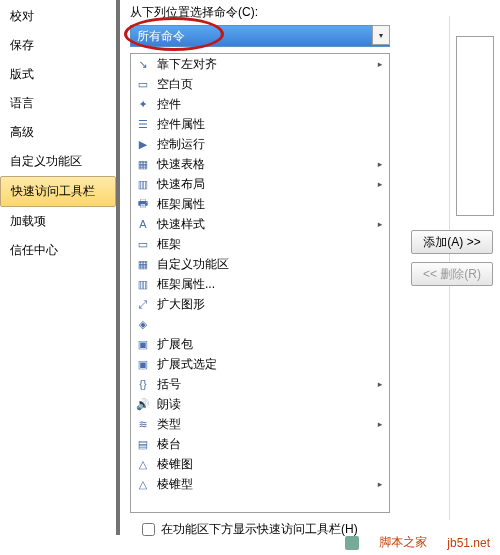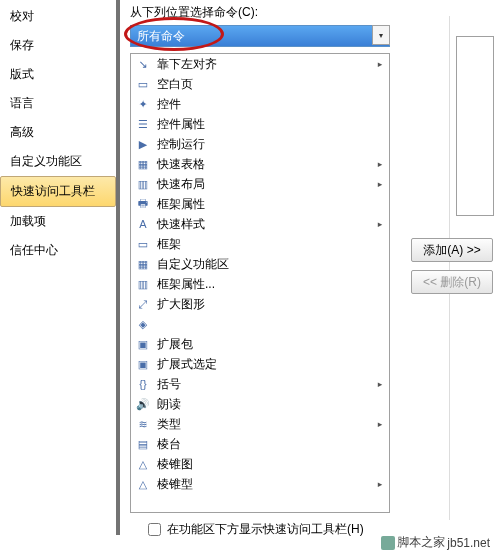--- a/index.html
+++ b/index.html
@@ -11,28 +11,28 @@
   .main { flex: 1; padding: 4px 22px 4px 10px; position: relative; }
   .prompt { margin-bottom: 4px; }
   .dropdown-wrap { position: relative; width: 260px; height: 22px; margin-bottom: 6px; }
   .dropdown { width: 100%; height: 22px; background: linear-gradient(#5aa7f0,#3a7fd6); color: #fff; border: 1px solid #5a91c8; display: flex; align-items: center; padding: 0 20px 0 6px; position: relative; }
   .dropdown-arrow { position: absolute; right: 0; top: 0; width: 18px; height: 20px; background: #f5f5f5; border: 1px solid #a0a0a0; display: flex; align-items: center; justify-content: center; font-size: 8px; color: #333; }
   .annot { position: absolute; left: -6px; top: -8px; width: 100px; height: 34px; border: 3px solid #c21818; border-radius: 50%; pointer-events: none; }
   .listbox { width: 260px; height: 460px; border: 1px solid #a0a0a0; background: #fff; overflow: hidden; }
   .list-row { height: 20px; display: flex; align-items: center; padding: 0 4px; gap: 6px; white-space: nowrap; }
   .icon { width: 16px; height: 16px; flex: 0 0 16px; display: flex; align-items: center; justify-content: center; font-size: 11px; color: #4a6ea9; }
   .expand { width: 10px; text-align: center; font-size: 9px; color: #555; margin-left: auto; }
-  .right-panel { position: absolute; right: 6px; top: 238px; width: 84px; display: flex; flex-direction: column; gap: 8px; align-items: center; }
+  .right-panel { position: absolute; right: 6px; top: 230px; width: 84px; display: flex; flex-direction: column; gap: 8px; align-items: center; }
   .btn { width: 82px; height: 24px; border: 1px solid #a0a0a0; background: linear-gradient(#fdfdfd,#e5e5e5); font-size: 12px; border-radius: 2px; cursor: pointer; }
   .btn:disabled { color: #9a9a9a; }
   .right-thumb { position: absolute; right: 6px; top: 36px; width: 38px; height: 180px; border: 1px solid #a0a0a0; background: #fff; }
   .sep { position: absolute; right: 50px; top: 16px; width: 1px; height: 504px; background: #ddd; }
-  .checkbox-row { display: flex; align-items: center; gap: 6px; margin-top: 8px; margin-left: 18px; }
+  .checkbox-row { display: flex; align-items: center; gap: 6px; margin-top: 8px; margin-left: 12px; }
   .checkbox-row input { width: 13px; height: 13px; }
-  .footer { position: absolute; bottom: 4px; right: 10px; font-size: 12px; color: #404040; display: flex; gap: 2px; align-items: center; }
+  .footer { position: absolute; bottom: 4px; right: 10px; font-size: 12px; color: #c2410c; display: flex; gap: 20px; align-items: center; }
   .footer .logo { width: 14px; height: 14px; background: #7a9; border-radius: 2px; }
 </style>
 </head>
 <body>
 
 <div class="container">
   <div class="sidebar">
     <div class="sidebar-item"><span>校对</span></div>
     <div class="sidebar-item"><span>保存</span></div>
     <div class="sidebar-item"><span>版式</span></div>

